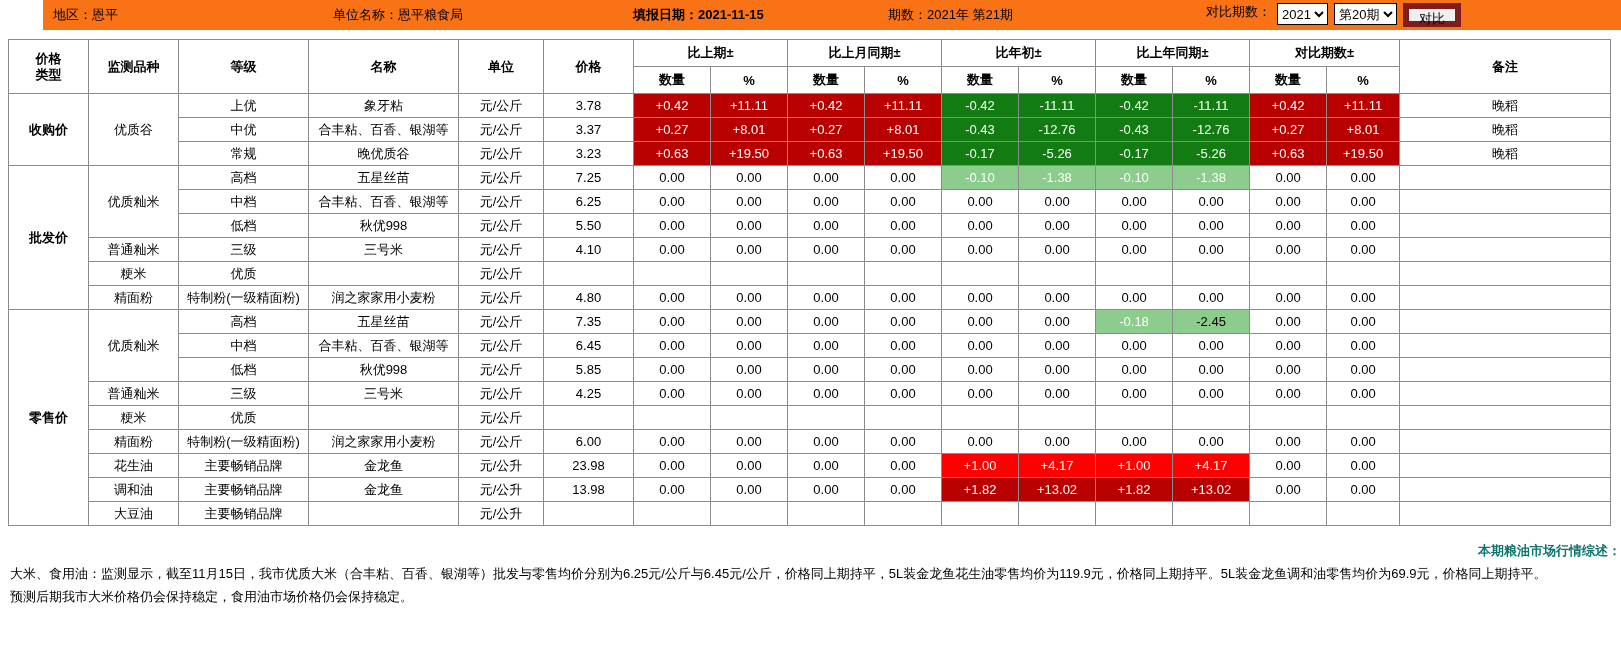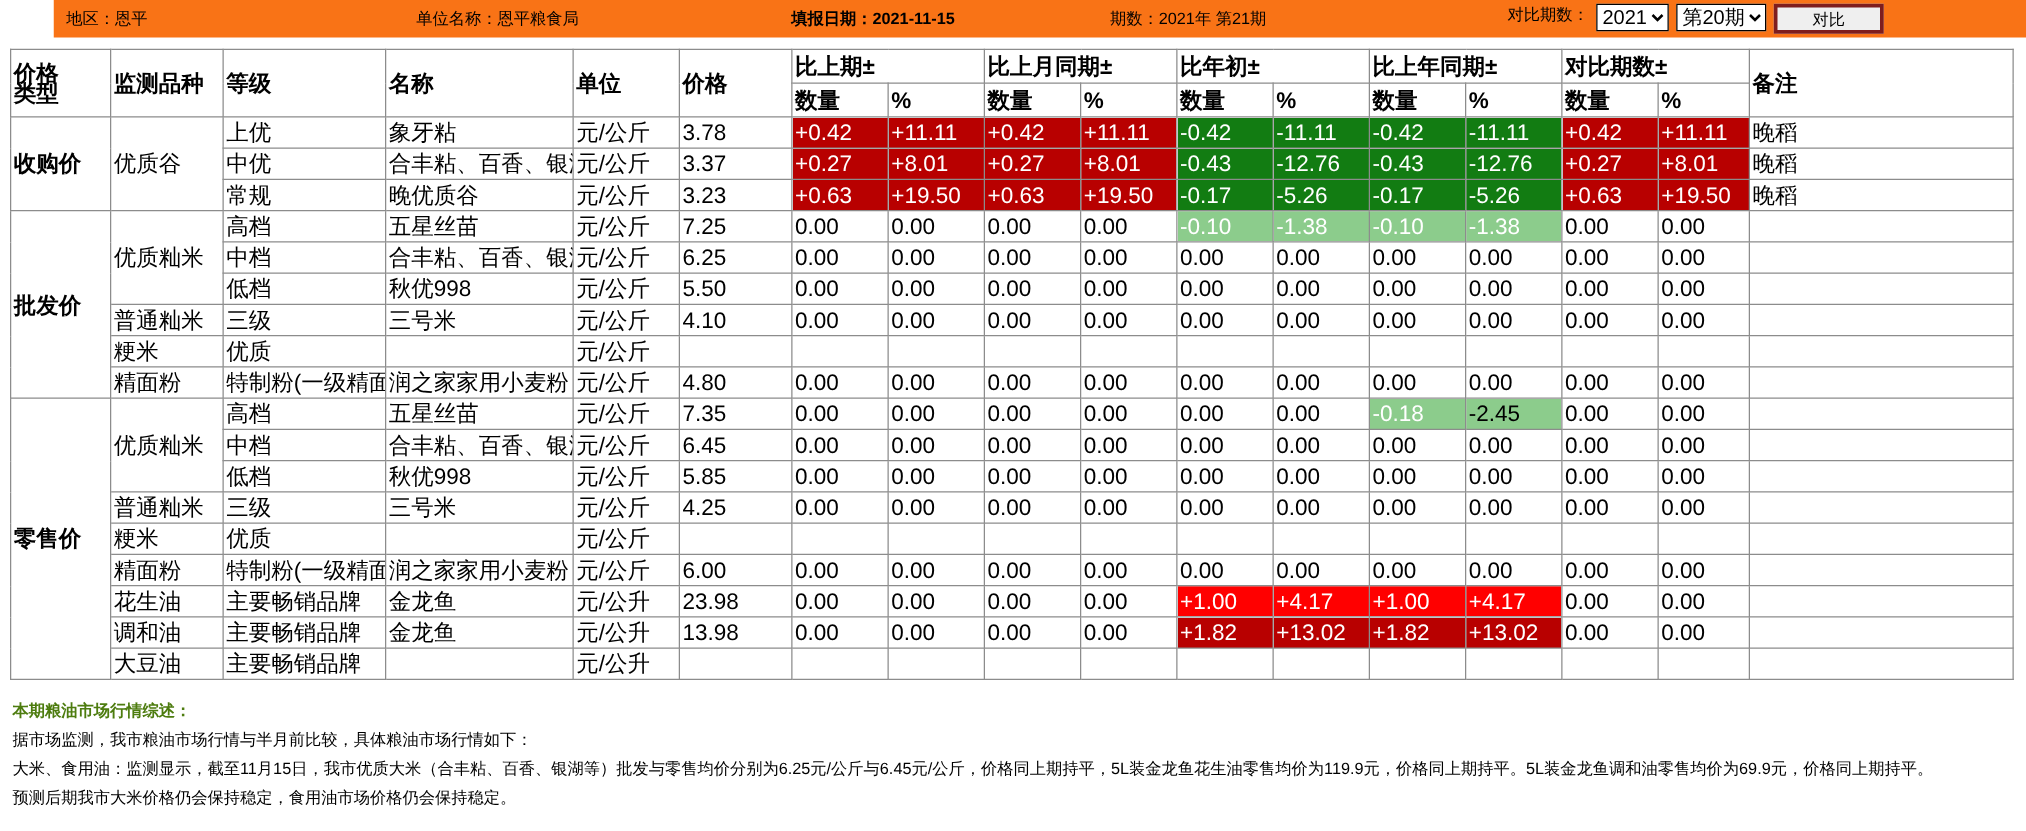--- a/index.html
+++ b/index.html
@@ -17,33 +17,33 @@
   .topbar .item{
     position:absolute; top:50%; transform:translateY(-50%);
     white-space:nowrap;
   }
   .pos-region{left:10px;}
   .pos-unit{left:290px;}
   .pos-date{left:590px;font-weight:bold;}
   .pos-period{left:845px;}
   .pos-compare{left:1163px; display:flex; align-items:flex-start; gap:6px;}
   .pos-compare select{
-    font-size:16px; height:22px; background:#fff;
+    font-size:13px; height:22px; background:#fff;
     border:1px solid #000; font-family:inherit;
   }
   .compare-btn{
-    font-size:13px; height:24px; padding:1px 28px;
-    background:#efefef; border:3px solid #7f1d1d; cursor:pointer;
+    font-size:13px; height:24px; padding:1px 10px;
+    background:#efefef; border:6px solid #7f1d1d; cursor:pointer;
     font-family:Liberation Serif, serif;
   }
   
   table{
     border-collapse:collapse; table-layout:fixed;
     width:1316px; margin:9px 0 0 8px;
-    font-size:18px; text-align:left;
+    font-size:13px; text-align:center;
     border:1px solid #4a4a4a;
   }
   th,td{
     border:1px solid #8c8c8c; padding:0 2px;
     height:24px; overflow:hidden; white-space:nowrap;
   }
   thead th{ font-weight:bold; height:27px; background:#fff; }
   th.wrap{ white-space:pre-line; line-height:16px; }
   tr.group-start td{ border-top:1px solid #4a4a4a; }
   td.group-cell{ font-weight:bold; }
@@ -440,17 +440,16 @@
         <td></td>
         <td></td>
         <td></td>
         <td></td>
         <td></td>
       </tr>
     </tbody>
 </table>
 
 <div class="summary">
-  <div class="summary-title" style="color: #4d7c0f;">本期粮油市场行情综述：</div>
-  <div>据市场监测，我市粮油市场行情与半月前比较，具体粮油市场行情如下：</div>
+  <div class="summary-title" style="color: #0f766e; text-align: right;">本期粮油市场行情综述：</div>
   <div>大米、食用油：监测显示，截至11月15日，我市优质大米（合丰粘、百香、银湖等）批发与零售均价分别为6.25元/公斤与6.45元/公斤，价格同上期持平，5L装金龙鱼花生油零售均价为119.9元，价格同上期持平。5L装金龙鱼调和油零售均价为69.9元，价格同上期持平。</div>
   <div>预测后期我市大米价格仍会保持稳定，食用油市场价格仍会保持稳定。</div>
 </div>
 
 </body></html>

